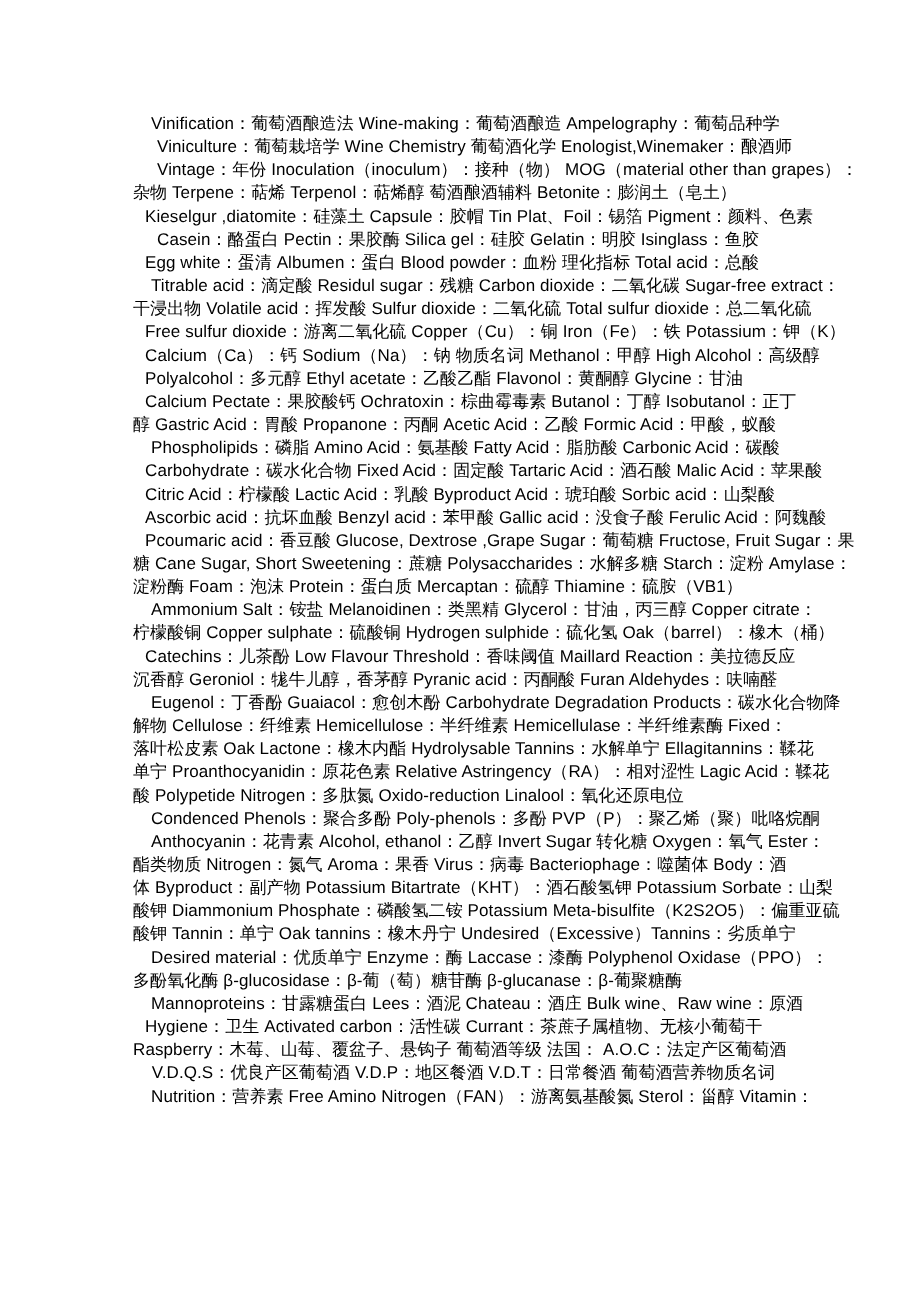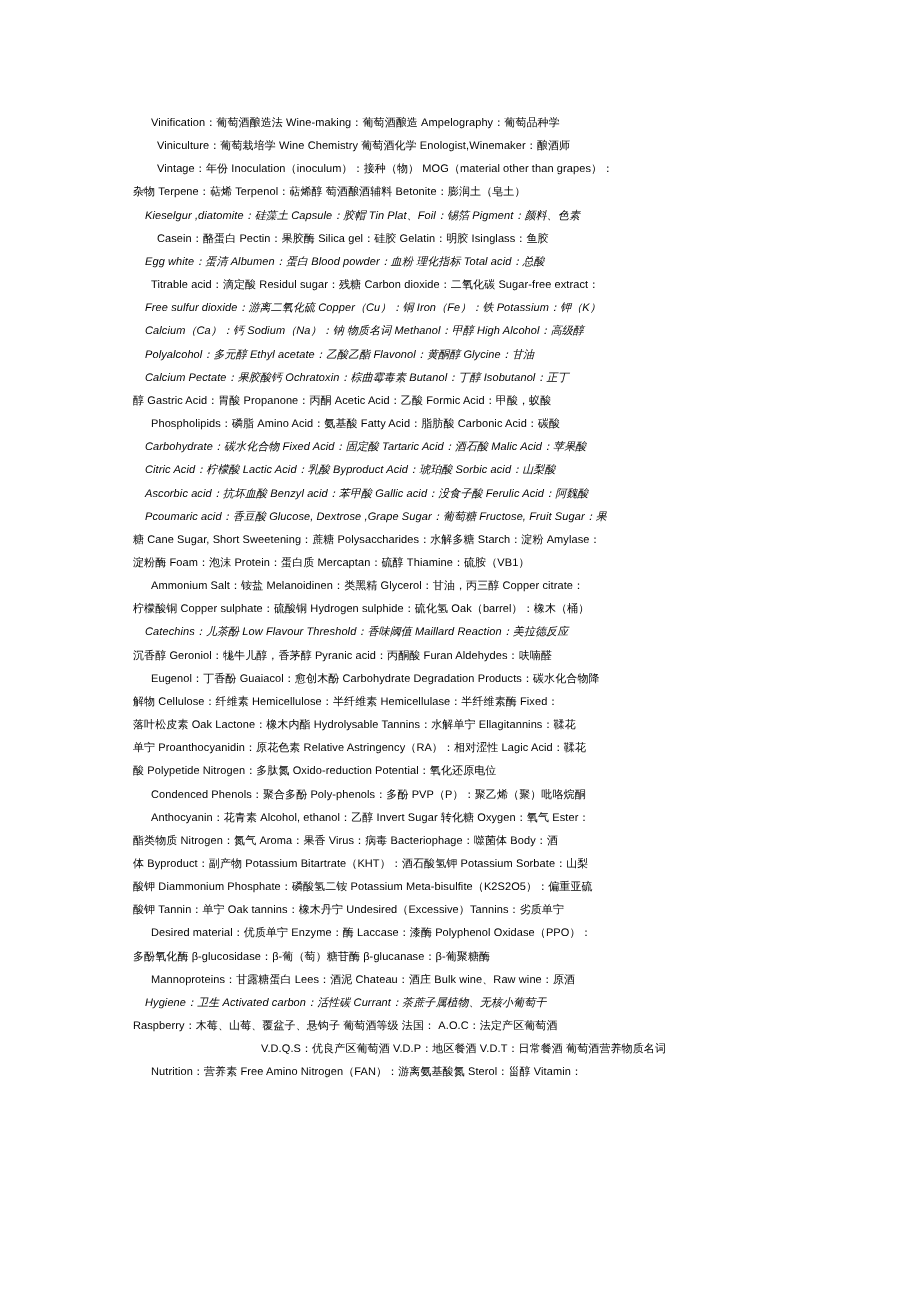--- a/index.html
+++ b/index.html
@@ -22,68 +22,69 @@
     background: #ffffff;
     box-sizing: border-box;
   }
   .doc-body {
     position: absolute;
     left: 133px;
     top: 112px;
     width: 655px;
   }
   .line {
-    font-size: 11px;
+    font-size: 17px;
     line-height: 23.15px;
     letter-spacing: 0.1px;
     white-space: nowrap;
     color: #000000;
     text-rendering: geometricPrecision;
   }
   
   .line.indent-a { padding-left: 18px; }
-  .line.indent-b { padding-left: 12px; font-style: italic; }
+  .line.indent-b { padding-left: 12px; }
   .line.indent-c { padding-left: 24px; }
   .line.indent-d { padding-left: 6px; text-align: center; }
   .line.flush    { padding-left: 0px; }
 </style>
 </head>
 <body>
 
 <div class="page">
   <div class="doc-body" id="doc-body">
       <div class="line indent-a">Vinification：葡萄酒酿造法  Wine-making：葡萄酒酿造  Ampelography：葡萄品种学</div>
       <div class="line indent-c">Viniculture：葡萄栽培学  Wine Chemistry 葡萄酒化学  Enologist,Winemaker：酿酒师</div>
       <div class="line indent-c">Vintage：年份   Inoculation（inoculum）：接种（物）   MOG（material other than grapes）：</div>
       <div class="line flush">杂物  Terpene：萜烯  Terpenol：萜烯醇  萄酒酿酒辅料   Betonite：膨润土（皂土）</div>
       <div class="line indent-b">Kieselgur ,diatomite：硅藻土  Capsule：胶帽  Tin Plat、Foil：锡箔  Pigment：颜料、色素</div>
       <div class="line indent-c">Casein：酪蛋白  Pectin：果胶酶  Silica gel：硅胶  Gelatin：明胶  Isinglass：鱼胶</div>
       <div class="line indent-b">Egg white：蛋清  Albumen：蛋白  Blood powder：血粉 理化指标  Total acid：总酸</div>
       <div class="line indent-a">Titrable acid：滴定酸  Residul sugar：残糖  Carbon dioxide：二氧化碳  Sugar-free extract：</div>
+      <div class="line flush">干浸出物  Volatile acid：挥发酸  Sulfur dioxide：二氧化硫  Total sulfur dioxide：总二氧化硫</div>
       <div class="line indent-b">Free sulfur dioxide：游离二氧化硫  Copper（Cu）：铜  Iron（Fe）：铁  Potassium：钾（K）</div>
       <div class="line indent-b">Calcium（Ca）：钙   Sodium（Na）：钠  物质名词  Methanol：甲醇  High Alcohol：高级醇</div>
       <div class="line indent-b">Polyalcohol：多元醇  Ethyl acetate：乙酸乙酯  Flavonol：黄酮醇  Glycine：甘油</div>
       <div class="line indent-b">Calcium Pectate：果胶酸钙  Ochratoxin：棕曲霉毒素  Butanol：丁醇  Isobutanol：正丁</div>
       <div class="line flush">醇  Gastric Acid：胃酸  Propanone：丙酮  Acetic Acid：乙酸  Formic Acid：甲酸，蚁酸</div>
       <div class="line indent-a">Phospholipids：磷脂   Amino Acid：氨基酸  Fatty Acid：脂肪酸  Carbonic Acid：碳酸</div>
       <div class="line indent-b">Carbohydrate：碳水化合物  Fixed Acid：固定酸  Tartaric Acid：酒石酸  Malic Acid：苹果酸</div>
       <div class="line indent-b">Citric Acid：柠檬酸  Lactic Acid：乳酸  Byproduct Acid：琥珀酸  Sorbic acid：山梨酸</div>
       <div class="line indent-b">Ascorbic acid：抗坏血酸  Benzyl acid：苯甲酸  Gallic acid：没食子酸  Ferulic Acid：阿魏酸</div>
       <div class="line indent-b">Pcoumaric acid：香豆酸  Glucose, Dextrose ,Grape Sugar：葡萄糖  Fructose, Fruit Sugar：果</div>
       <div class="line flush">糖  Cane Sugar, Short Sweetening：蔗糖  Polysaccharides：水解多糖  Starch：淀粉  Amylase：</div>
       <div class="line flush">淀粉酶  Foam：泡沫  Protein：蛋白质  Mercaptan：硫醇  Thiamine：硫胺（VB1）</div>
       <div class="line indent-a">Ammonium Salt：铵盐  Melanoidinen：类黑精  Glycerol：甘油，丙三醇  Copper citrate：</div>
       <div class="line flush">柠檬酸铜  Copper sulphate：硫酸铜  Hydrogen sulphide：硫化氢  Oak（barrel）：橡木（桶）</div>
       <div class="line indent-b">Catechins：儿茶酚  Low Flavour Threshold：香味阈值  Maillard Reaction：美拉德反应</div>
       <div class="line flush">沉香醇  Geroniol：牻牛儿醇，香茅醇  Pyranic acid：丙酮酸  Furan Aldehydes：呋喃醛</div>
       <div class="line indent-a">Eugenol：丁香酚  Guaiacol：愈创木酚  Carbohydrate Degradation Products：碳水化合物降</div>
       <div class="line flush">解物  Cellulose：纤维素  Hemicellulose：半纤维素  Hemicellulase：半纤维素酶  Fixed：</div>
       <div class="line flush">落叶松皮素  Oak Lactone：橡木内酯  Hydrolysable Tannins：水解单宁  Ellagitannins：鞣花</div>
       <div class="line flush">单宁  Proanthocyanidin：原花色素  Relative Astringency（RA）：相对涩性  Lagic Acid：鞣花</div>
-      <div class="line flush">酸   Polypetide Nitrogen：多肽氮  Oxido-reduction Potential：氧化还原电位</div>
+      <div class="line flush">酸   Polypetide Nitrogen：多肽氮  Oxido-reduction Linalool：氧化还原电位</div>
       <div class="line indent-a">Condenced Phenols：聚合多酚  Poly-phenols：多酚  PVP（P）：聚乙烯（聚）吡咯烷酮</div>
       <div class="line indent-a">Anthocyanin：花青素  Alcohol, ethanol：乙醇  Invert Sugar 转化糖  Oxygen：氧气  Ester：</div>
       <div class="line flush">酯类物质  Nitrogen：氮气  Aroma：果香  Virus：病毒  Bacteriophage：噬菌体  Body：酒</div>
       <div class="line flush">体  Byproduct：副产物  Potassium Bitartrate（KHT）：酒石酸氢钾  Potassium Sorbate：山梨</div>
       <div class="line flush">酸钾  Diammonium Phosphate：磷酸氢二铵  Potassium Meta-bisulfite（K2S2O5）：偏重亚硫</div>
       <div class="line flush">酸钾  Tannin：单宁  Oak tannins：橡木丹宁  Undesired（Excessive）Tannins：劣质单宁</div>
       <div class="line indent-a">Desired material：优质单宁  Enzyme：酶  Laccase：漆酶  Polyphenol Oxidase（PPO）：</div>
       <div class="line flush">多酚氧化酶   β-glucosidase：β-葡（萄）糖苷酶  β-glucanase：β-葡聚糖酶</div>
       <div class="line indent-a">Mannoproteins：甘露糖蛋白  Lees：酒泥  Chateau：酒庄  Bulk wine、Raw wine：原酒</div>
       <div class="line indent-b">Hygiene：卫生  Activated carbon：活性碳  Currant：茶蔗子属植物、无核小葡萄干</div>

